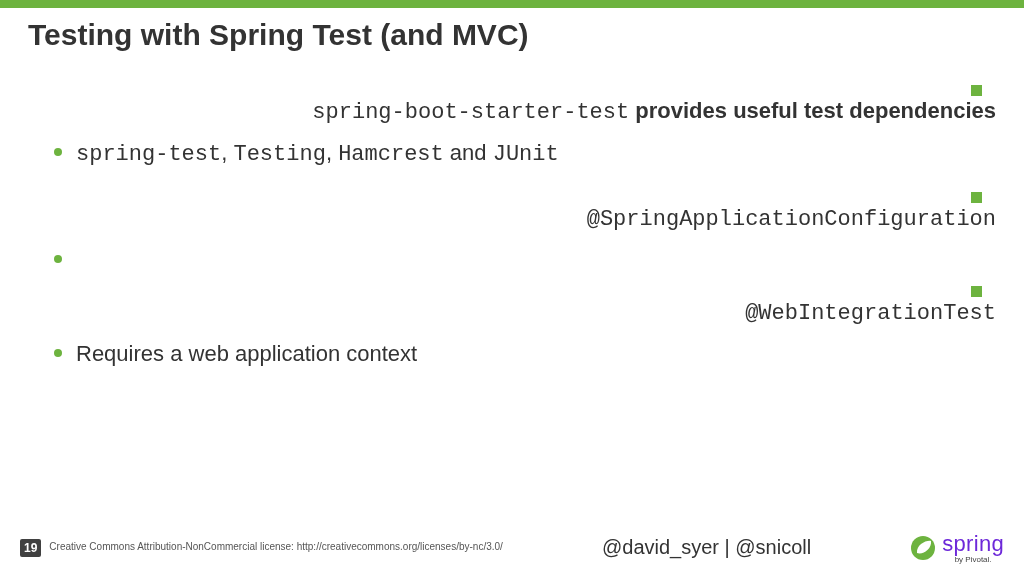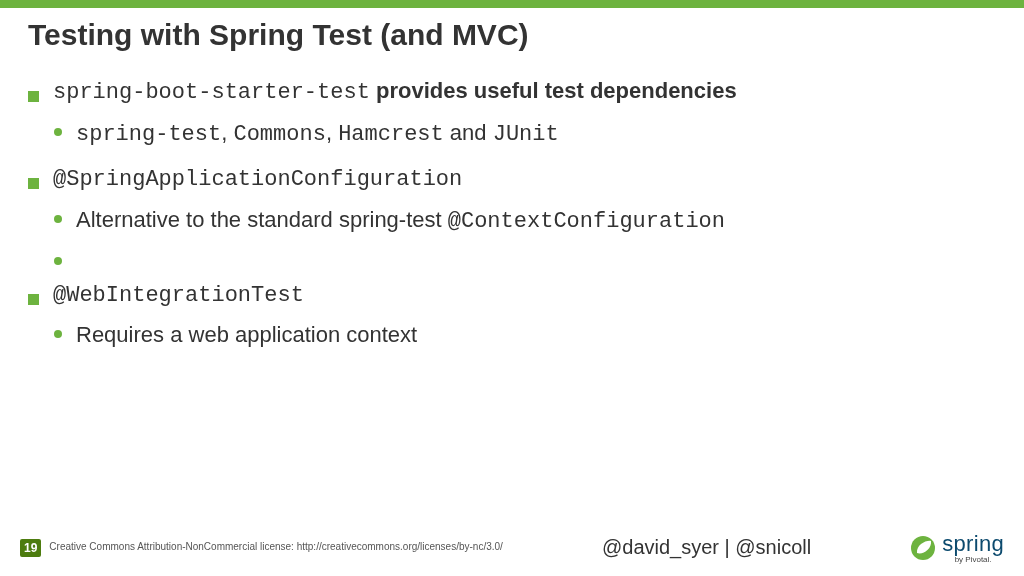--- a/index.html
+++ b/index.html
@@ -26,25 +26,26 @@
     margin-bottom: 24px;
   }
   ul.main-list {
     list-style: none;
   }
   ul.main-list > li {
     margin-bottom: 14px;
   }
   .sq-bullet-row {
     display: flex;
-    align-items: center;
+    align-items: flex-end;
     font-size: 22px;
     color: #333;
     line-height: 1.35;
     margin-bottom: 10px;
+    flex-direction: column;
   }
   .sq-bullet {
     width: 11px;
     height: 11px;
     background: #6db33f;
     margin-top: 9px;
     margin-right: 14px;
     flex-shrink: 0;
   }
   ul.sub-list {
@@ -82,21 +83,21 @@
     padding: 0 20px;
     display: flex;
     align-items: center;
     justify-content: space-between;
   }
   .footer-left {
     display: flex;
     align-items: center;
   }
   .page-badge {
-    background: #4d7c0f;
+    background: #404040;
     color: #fff;
     font-size: 12px;
     font-weight: 700;
     padding: 2px 4px;
     border-radius: 2px;
     margin-right: 8px;
   }
   .license-text {
     font-size: 10px;
     color: #555;
@@ -106,21 +107,21 @@
   .handles {
     font-size: 20px;
     color: #333;
   }
   .logo {
     display: flex;
     align-items: center;
     gap: 6px;
   }
   .logo-text {
-    color: #0c4a6e;
+    color: #6d28d9;
     font-size: 22px;
     font-weight: 400;
     letter-spacing: 0.3px;
   }
   .logo-sub {
     font-size: 8px;
     color: #444;
     text-align: center;
     margin-top: -2px;
   }
@@ -134,34 +135,30 @@
   <h1 class="title">Testing with Spring Test (and MVC)</h1>
   <ul class="main-list" id="main-list">
       <li>
         <div class="sq-bullet-row">
           <span class="sq-bullet"></span>
           <span><span class="mono">spring-boot-starter-test</span><span class="bold"> provides useful test dependencies</span></span>
         </div>
         <ul class="sub-list">
           <li>
             <span class="round-bullet"></span>
-            <span><span class="mono">spring-test</span><span>, </span><span class="mono">Commons</span><span>, </span><span class="mono">Hamcrest</span><span> and </span><span class="mono">JUnit</span></span>
+            <span><span class="mono">spring-test</span><span>, </span><span class="mono">Testing</span><span>, </span><span class="mono">Hamcrest</span><span> and </span><span class="mono">JUnit</span></span>
           </li>
         </ul>
       </li>
       <li>
         <div class="sq-bullet-row">
           <span class="sq-bullet"></span>
           <span><span class="mono">@SpringApplicationConfiguration</span></span>
         </div>
         <ul class="sub-list">
-          <li>
-            <span class="round-bullet"></span>
-            <span><span>Alternative to the standard spring-test </span><span class="mono">@ContextConfiguration</span></span>
-          </li>
           <li>
             <span class="round-bullet"></span>
           </li>
         </ul>
       </li>
       <li>
         <div class="sq-bullet-row">
           <span class="sq-bullet"></span>
           <span><span> </span><span class="mono">@WebIntegrationTest</span></span>
         </div>

